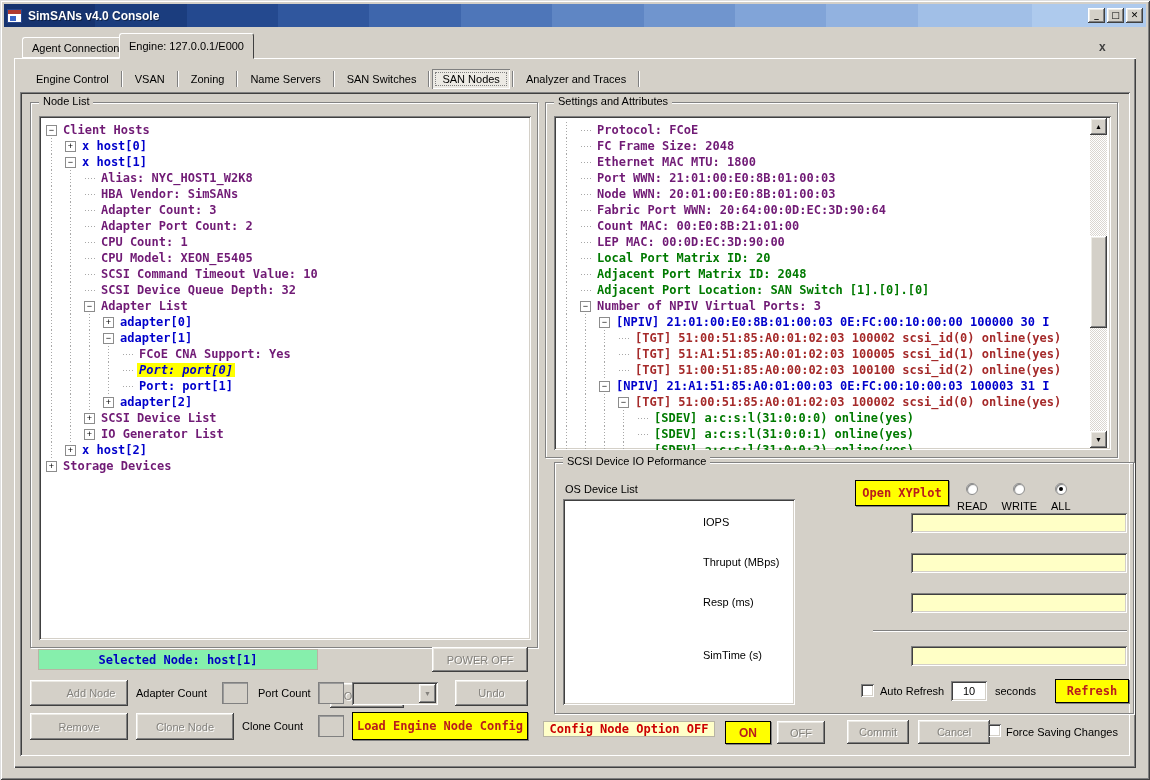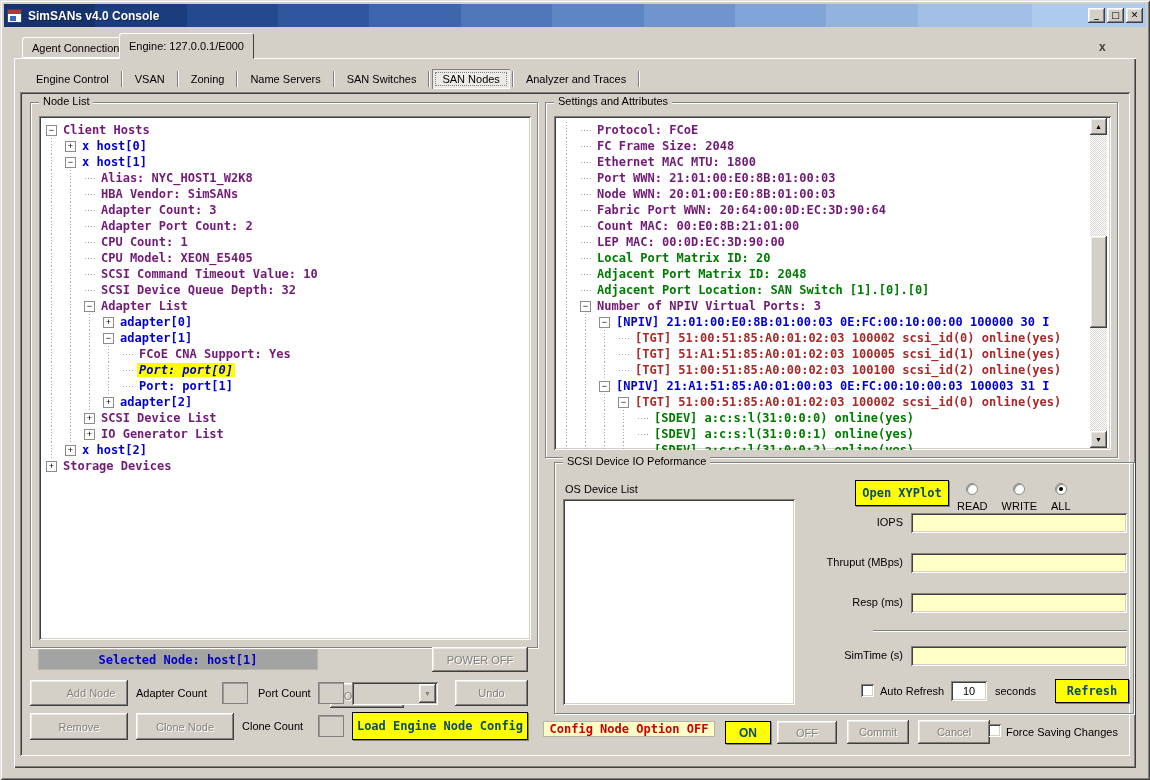--- a/index.html
+++ b/index.html
@@ -103,40 +103,40 @@
   .sb-thumb { position: absolute; left: 0; width: 17px; top: 118px; height: 92px; background: #D4D0C8;
     box-shadow: inset -1px -1px 0 #404040, inset 1px 1px 0 #fff, inset -2px -2px 0 #808080, inset 2px 2px 0 #ECEAE4; }
 
   
   .b3 { position: absolute; background: #D4D0C8; display: flex; align-items: center; justify-content: center;
         z-index: 7; white-space: nowrap;
         box-shadow: inset -1px -1px 0 #404040, inset 1px 1px 0 #fff, inset -2px -2px 0 #808080, inset 2px 2px 0 #ECEAE4; }
   .dis { color: #84827D; text-shadow: 1px 1px 0 #fff; }
   .byellow { position: absolute; background: #FFFF00; border: 1px solid #000; box-shadow: 1px 1px 0 #808080;
              display: flex; align-items: center; justify-content: center; z-index: 7;
-             font-family: "DejaVu Sans Mono", "Liberation Mono", monospace; font-weight: bold; font-size: 12px; color: #0c4a6e; }
+             font-family: "DejaVu Sans Mono", "Liberation Mono", monospace; font-weight: bold; font-size: 12px; color: #b91c1c; }
   .flabel { position: absolute; z-index: 7; white-space: nowrap; }
   .disbox { position: absolute; background: #D4D0C8; border: 1px solid #808080; z-index: 7;
             box-shadow: inset 1px 1px 0 #9A9A9A; }
   .combo { position: absolute; background: #D4D0C8; z-index: 7;
            box-shadow: inset 1px 1px 0 #808080, inset -1px -1px 0 #FFFFFF, inset 2px 2px 0 #404040, inset -2px -2px 0 #D4D0C8; }
   .combo .arrow { position: absolute; right: 2px; top: 2px; bottom: 2px; width: 17px; background: #D4D0C8;
     display: flex; align-items: center; justify-content: center; font-size: 7px; color: #84827D;
     box-shadow: inset -1px -1px 0 #404040, inset 1px 1px 0 #fff, inset -2px -2px 0 #808080, inset 2px 2px 0 #ECEAE4; }
 
   .yinput { position: absolute; background: #FFFFC6; border: none; z-index: 7; padding: 0 4px;
             font: 11px "Liberation Sans", sans-serif;
             box-shadow: inset 1px 1px 0 #808080, inset -1px -1px 0 #FFFFFF, inset 2px 2px 0 #404040, inset -2px -2px 0 #D4D0C8; }
   .winput { position: absolute; background: #FFFFFF; border: none; z-index: 7; text-align: center;
             font: 11px "Liberation Sans", sans-serif;
             box-shadow: inset 1px 1px 0 #808080, inset -1px -1px 0 #FFFFFF, inset 2px 2px 0 #404040, inset -2px -2px 0 #D4D0C8; }
   .chk { position: absolute; width: 13px; height: 13px; background: #fff; z-index: 7;
          box-shadow: inset 1px 1px 0 #808080, inset -1px -1px 0 #FFFFFF, inset 2px 2px 0 #404040, inset -2px -2px 0 #D4D0C8; }
 
-  .selbar { position: absolute; left: 38px; top: 649px; width: 280px; height: 21px; background: #a3a3a3;
+  .selbar { position: absolute; left: 38px; top: 649px; width: 280px; height: 21px; background: #86efac;
             border: 1px solid #B8B4A4; z-index: 7; display: flex; align-items: center; justify-content: center;
             font-family: "DejaVu Sans Mono", "Liberation Mono", monospace; font-weight: bold; font-size: 12px; color: #0000C0; }
   #cfg-status { position: absolute; left: 543px; top: 721px; width: 172px; height: 16px; background: #FFFFC8;
             border: 1px solid #B8B4A4; z-index: 7; display: flex; align-items: center; justify-content: center;
             font-family: "DejaVu Sans Mono", "Liberation Mono", monospace; font-weight: bold; font-size: 12px; color: #CC0000; }
 
   
   #btn-poweron  { left: 330px; top: 647px; width: 74px; height: 25px; margin-top: 36px; }
   #btn-poweroff { left: 432px; top: 647px; width: 96px; height: 25px; }
   #btn-addnode  { left: 30px;  top: 680px; width: 98px; height: 26px; padding-left: 24px; }
@@ -154,36 +154,36 @@
 
   
   #lbl-osdev  { left: 10px; top: 20px; }
   #listbox-os { position: absolute; left: 8px; top: 36px; width: 232px; height: 206px; z-index: 7; }
   #btn-xyplot { left: 300px; top: 17px; width: 94px; height: 26px; }
   #radios { position: absolute; left: 402px; top: 20px; display: flex; align-items: center; z-index: 7; }
   .radiowrap { display: flex; align-items: center; gap: 5px; margin-right: 14px; flex-direction: column; }
   .radio { width: 12px; height: 12px; border-radius: 50%; background: #fff; border: 1px solid #8C8C8C; position: relative;
            box-shadow: inset 1px 1px 1px #808080; }
   .radio.sel::after { content: ''; position: absolute; left: 3px; top: 3px; width: 4px; height: 4px; border-radius: 50%; background: #000; }
-  .flab { position: absolute; width: 200px; text-align: right; left: 148px; z-index: 7; }
+  .flab { position: absolute; width: 200px; text-align: left; left: 148px; z-index: 7; }
   #f0l { top: 53px; }  #f0 { left: 356px; top: 50px;  width: 216px; height: 20px; }
   #f1l { top: 93px; }  #f1 { left: 356px; top: 90px;  width: 216px; height: 20px; }
   #f2l { top: 133px; } #f2 { left: 356px; top: 130px; width: 216px; height: 20px; }
   #sep { position: absolute; left: 318px; top: 167px; width: 254px; height: 2px;
          border-top: 1px solid #808080; border-bottom: 1px solid #fff; z-index: 7; }
   #f3l { top: 186px; } #f3 { left: 356px; top: 183px; width: 216px; height: 20px; }
   #chk-auto  { left: 306px; top: 221px; }
   #lbl-auto  { left: 325px; top: 222px; }
   #inp-intv  { left: 396px; top: 218px; width: 36px; height: 20px; }
   #lbl-secs  { left: 440px; top: 222px; }
   #btn-refresh { left: 500px; top: 216px; width: 74px; height: 24px; }
 
   
   #btn-on     { left: 725px; top: 721px; width: 46px; height: 23px; font-family: "Liberation Sans", sans-serif; font-weight: bold; font-size: 12px; }
-  #btn-off    { left: 777px; top: 721px; width: 60px; height: 23px; }
+  #btn-off    { left: 777px; top: 721px; width: 48px; height: 23px; }
   #btn-commit { left: 847px; top: 720px; width: 62px; height: 24px; }
   #btn-cancel { left: 918px; top: 720px; width: 72px; height: 24px; }
   #chk-force  { left: 988px; top: 724px; }
   #lbl-force  { left: 1006px; top: 726px; }
 </style>
 </head>
 <body>
 
 <div class="window">
 

